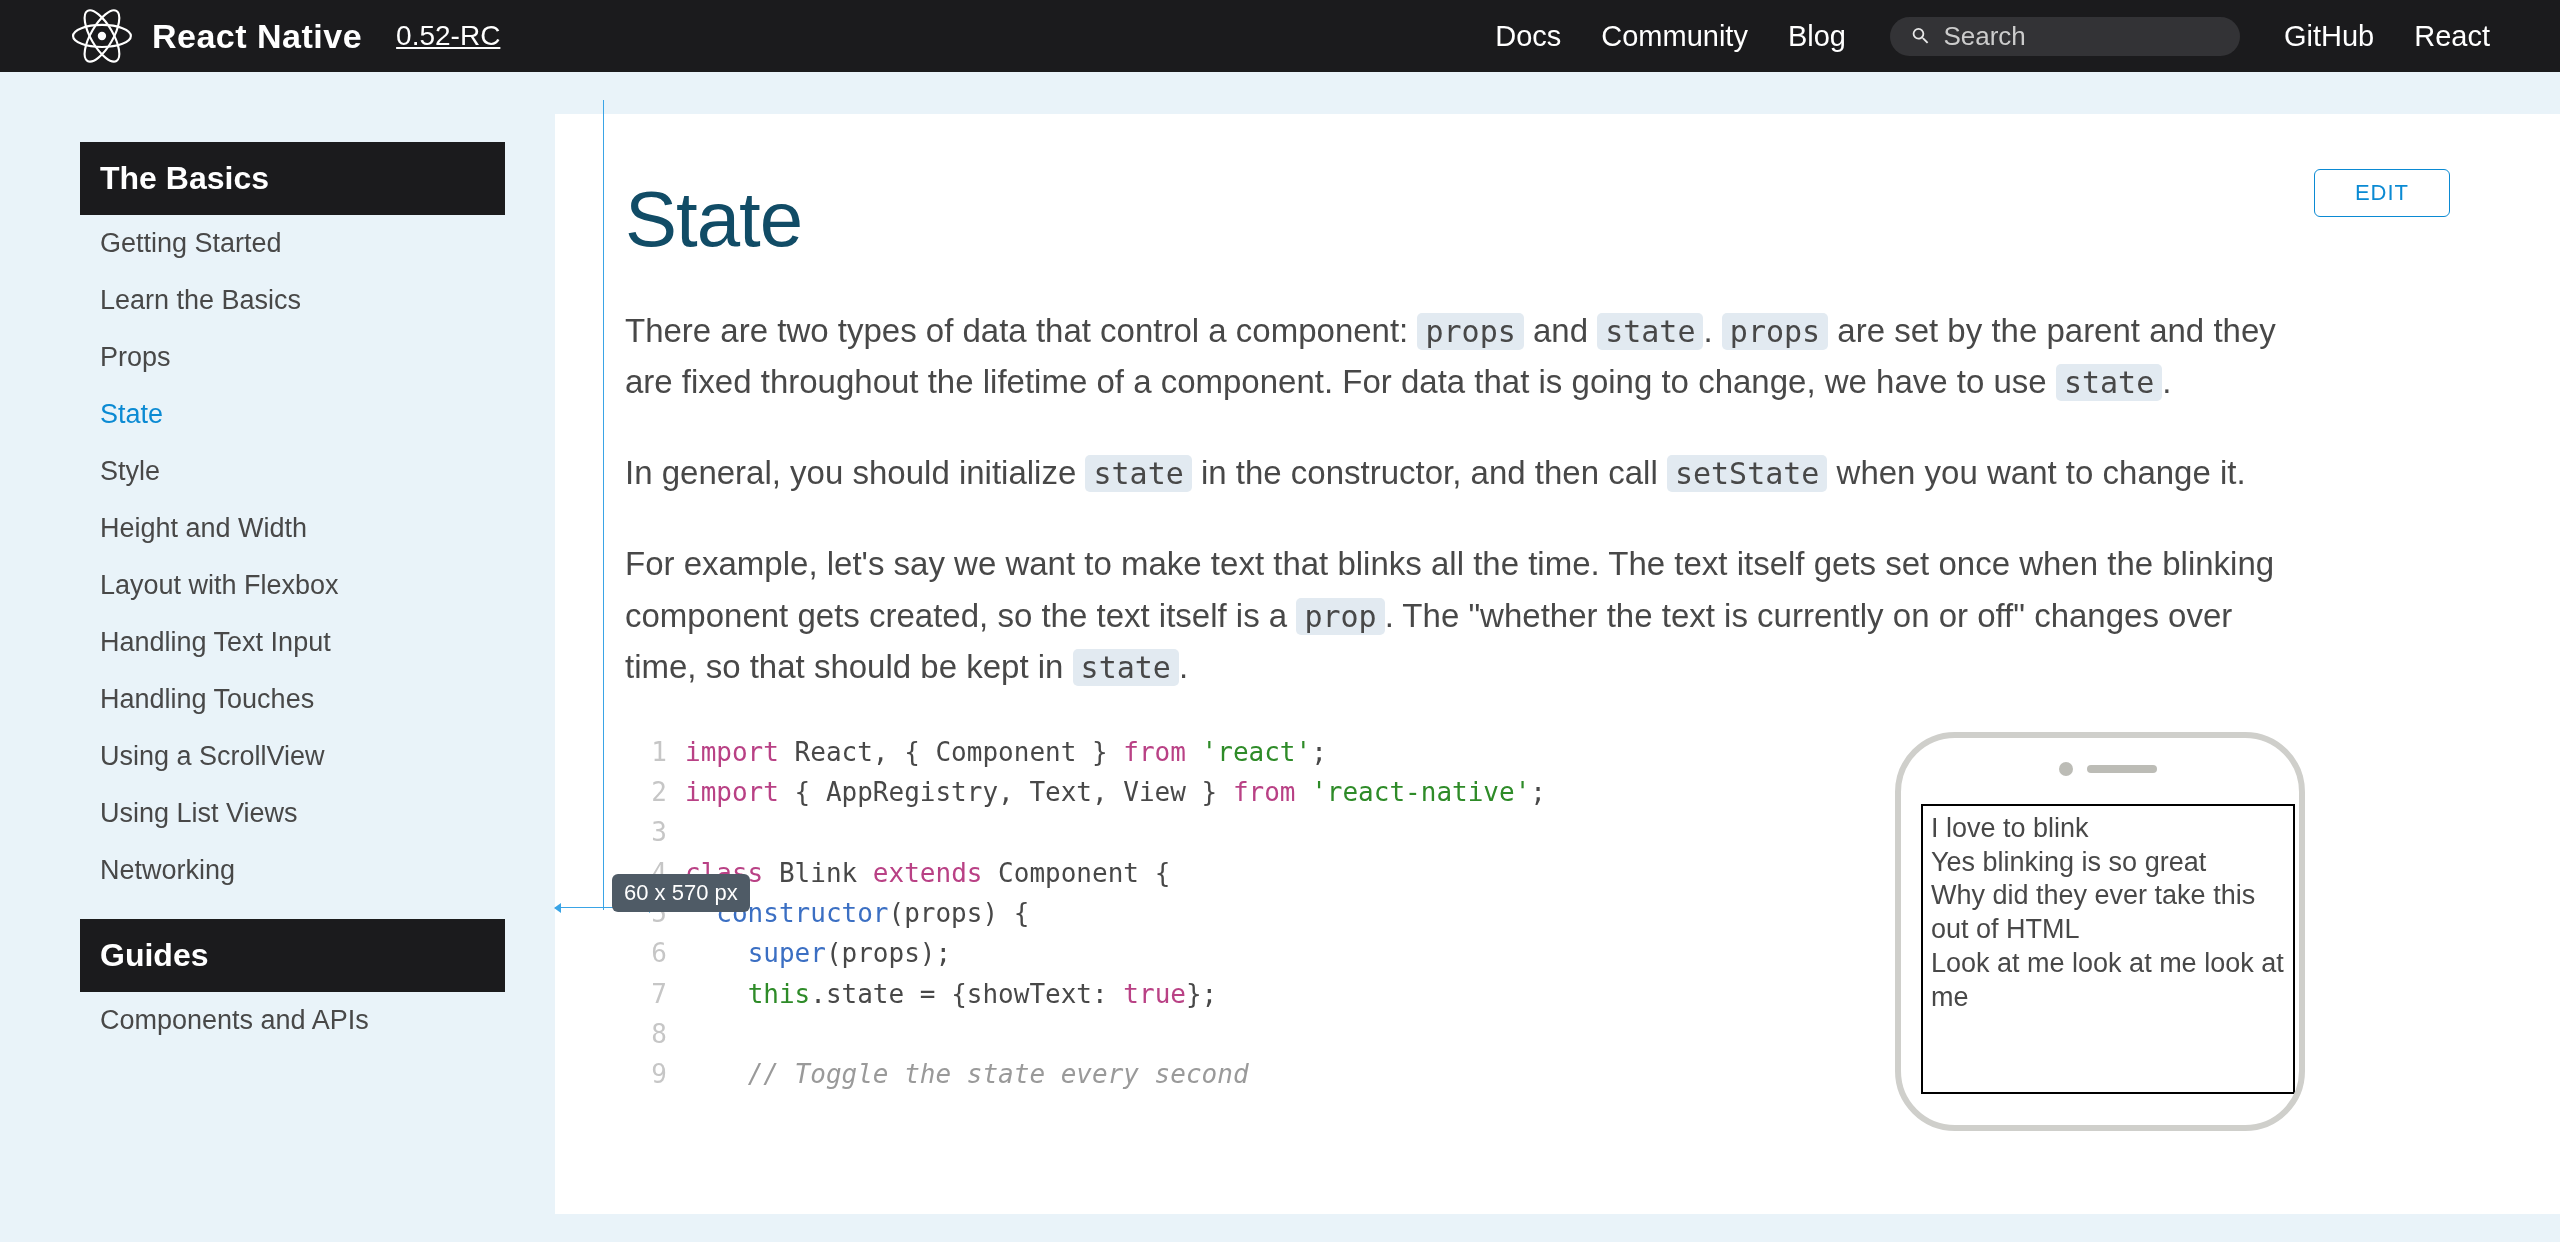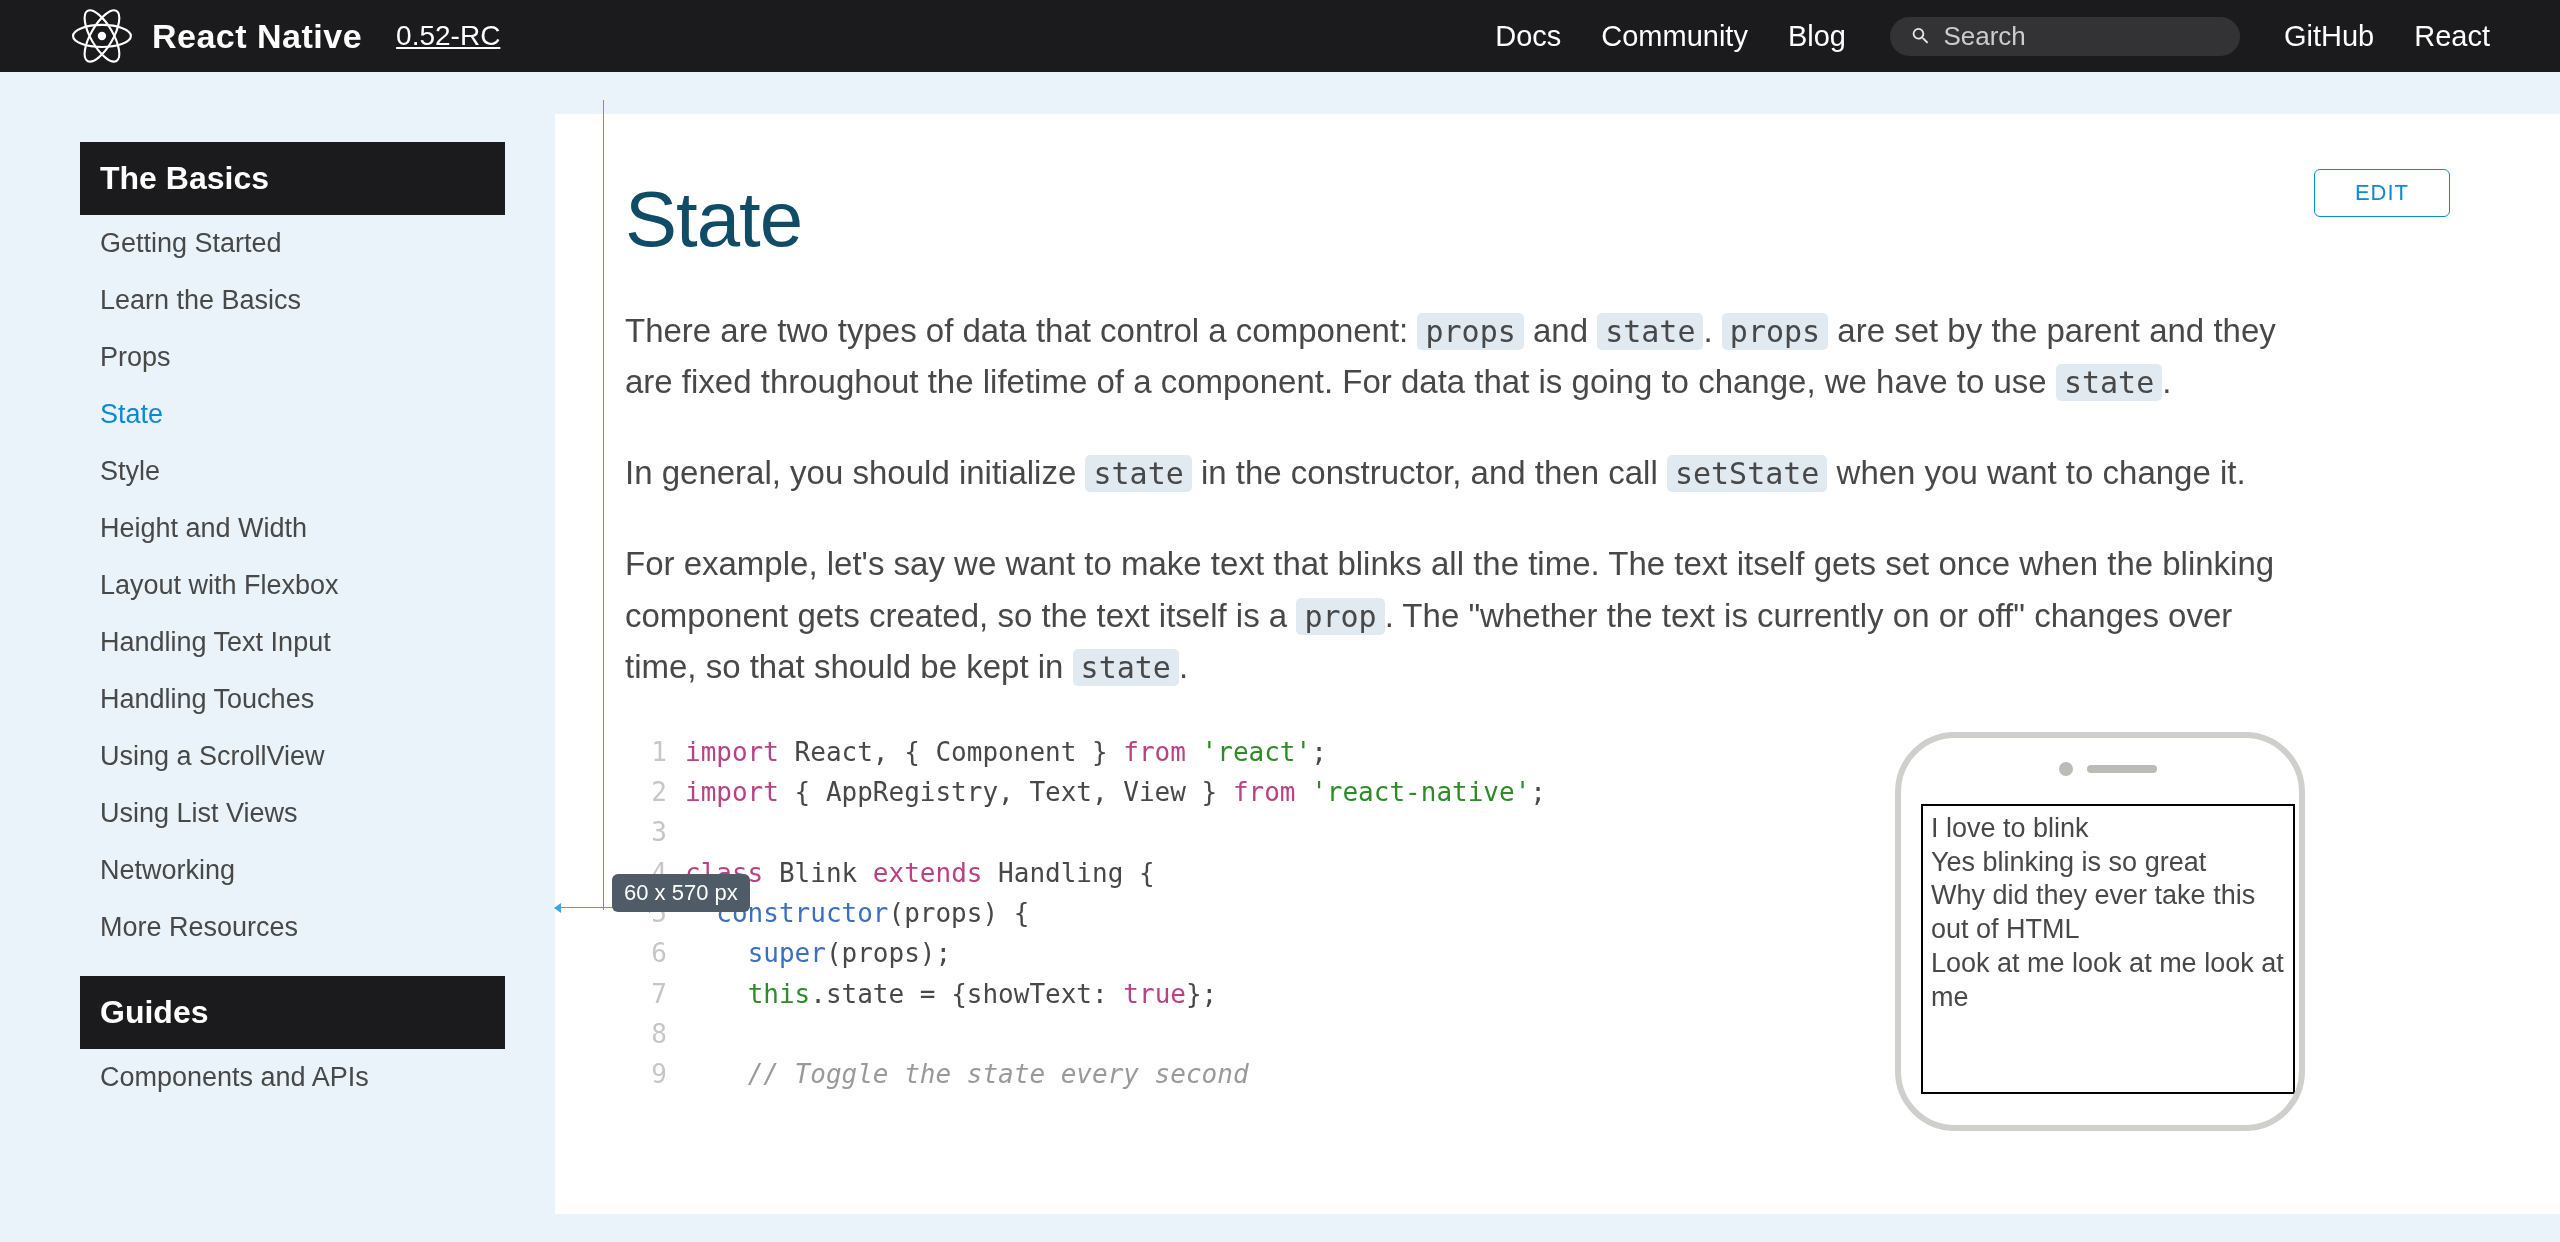--- a/index.html
+++ b/index.html
@@ -173,21 +173,20 @@
       <li class="side-item">Props</li>
       <li class="side-item active">State</li>
       <li class="side-item">Style</li>
       <li class="side-item">Height and Width</li>
       <li class="side-item">Layout with Flexbox</li>
       <li class="side-item">Handling Text Input</li>
       <li class="side-item">Handling Touches</li>
       <li class="side-item">Using a ScrollView</li>
       <li class="side-item">Using List Views</li>
       <li class="side-item">Networking</li>
-      <li class="side-item">More Resources</li>
     </ul>
     <div class="side-section-title" style="margin-top:20px">Guides</div>
     <ul class="side-list">
       <li class="side-item">Components and APIs</li>
     </ul>
   </div>
 
   <div class="content">
     <button class="edit-btn">EDIT</button>
     <h1 class="page-title">State</h1>
@@ -203,21 +202,21 @@
 
     <p class="body">
       <span>For example, let's say we want to make text that blinks all the time. The text itself gets set once when the blinking component gets created, so the text itself is a </span><code class="inline">prop</code><span>. The "whether the text is currently on or off" changes over time, so that should be kept in </span><code class="inline">state</code><span>.</span>
     </p>
 
     <div class="code-row">
       <div class="code-block">
         <div class="code-line"><span class="lineno">1</span><span class="tok-kw">import</span><span class="tok-plain"> React, { Component } </span><span class="tok-kw">from</span><span class="tok-str"> 'react'</span><span class="tok-plain">;</span></div>
         <div class="code-line"><span class="lineno">2</span><span class="tok-kw">import</span><span class="tok-plain"> { AppRegistry, Text, View } </span><span class="tok-kw">from</span><span class="tok-str"> 'react-native'</span><span class="tok-plain">;</span></div>
         <div class="code-line"><span class="lineno">3</span></div>
-        <div class="code-line"><span class="lineno">4</span><span class="tok-kw">class</span><span class="tok-plain"> Blink </span><span class="tok-kw">extends</span><span class="tok-type"> Handling </span><span class="tok-plain">{</span></div>
+        <div class="code-line"><span class="lineno">4</span><span class="tok-kw">class</span><span class="tok-plain"> Blink </span><span class="tok-kw">extends</span><span class="tok-type"> Component </span><span class="tok-plain">{</span></div>
         <div class="code-line"><span class="lineno">5</span><span>  </span><span class="tok-func">constructor</span><span class="tok-plain">(props) {</span></div>
         <div class="code-line"><span class="lineno">6</span><span>    </span><span class="tok-func">super</span><span class="tok-plain">(props);</span></div>
         <div class="code-line"><span class="lineno">7</span><span>    </span><span class="tok-this">this</span><span class="tok-plain">.state = {showText: </span><span class="tok-bool">true</span><span class="tok-plain">};</span></div>
         <div class="code-line"><span class="lineno">8</span></div>
         <div class="code-line"><span class="lineno">9</span><span>    </span><span class="tok-comment">// Toggle the state every second</span></div>
       </div>
 
       <div class="phone">
         <div class="phone-top">
           <span class="phone-dot"></span>

